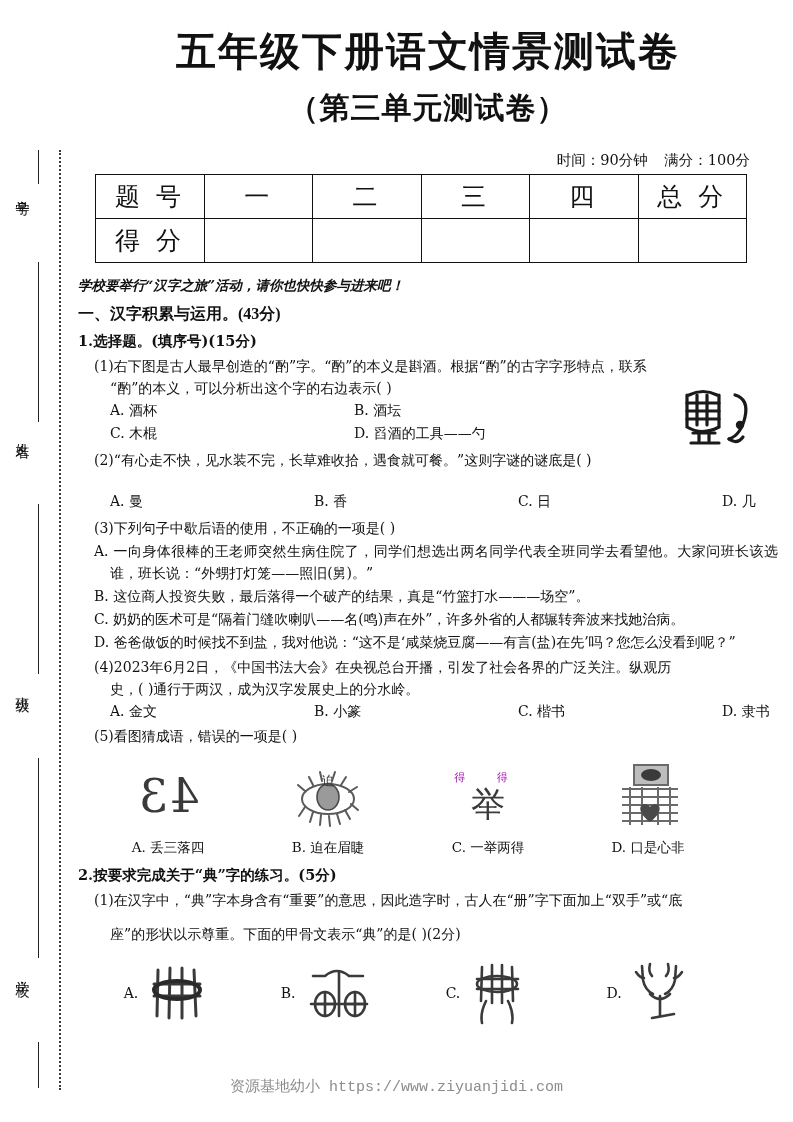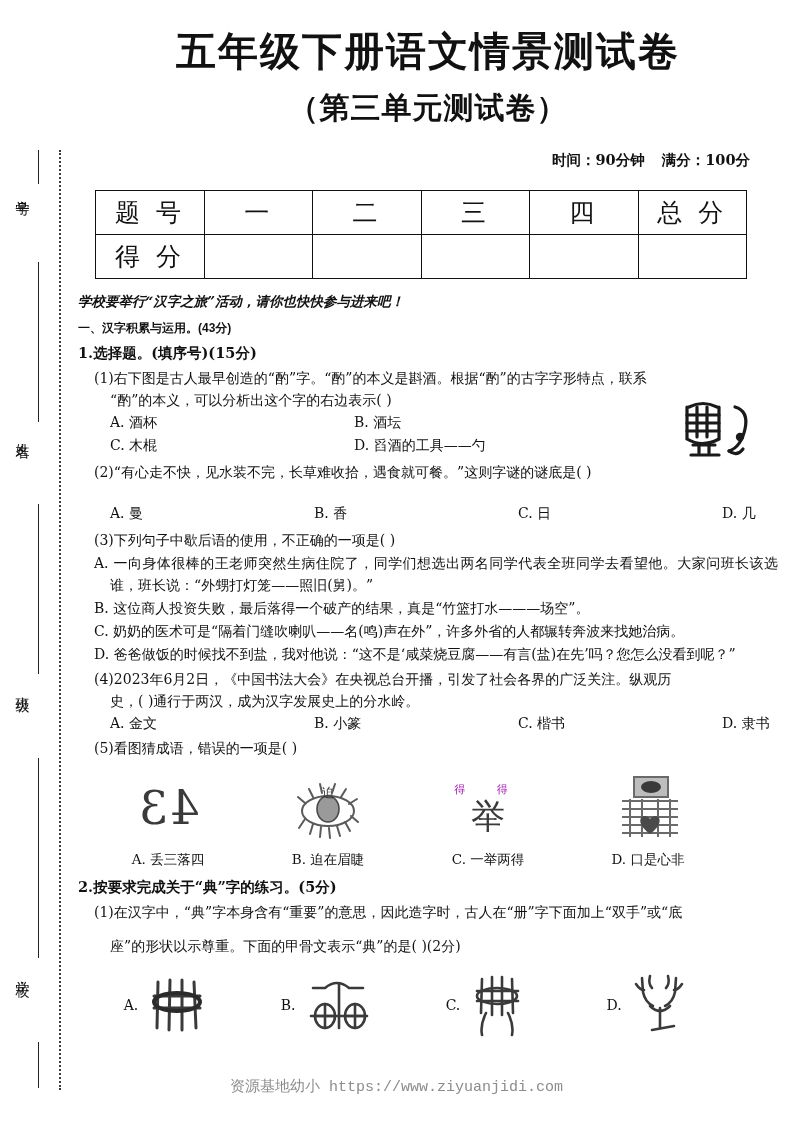--- a/index.html
+++ b/index.html
@@ -70,27 +70,26 @@
     letter-spacing: 1px;
     margin-top: 14px;
   }
 
   .exam-meta {
     text-align: right;
     font-size: 14.5px;
     margin-top: 22px;
     padding-right: 28px;
     font-family: "DejaVu Serif", "Liberation Serif", serif;
-    font-weight: bold;
   }
   .exam-meta span { margin-left: 12px; }
 
   table.score-table {
     border-collapse: collapse;
-    margin-top: 20px;
+    margin-top: 4px;
     margin-left: 17px;
     width: 652px;
     table-layout: fixed;
   }
   table.score-table td {
     border: 1.3px solid #111;
     height: 43px;
     text-align: center;
     vertical-align: middle;
     font-size: 25px;
@@ -101,24 +100,24 @@
   table.score-table td.head-cell { width: 108px; }
 
   .intro-line {
     font-size: 13.5px;
     margin-top: 14px;
     font-weight: bold;
     font-style: italic;
     font-family: "DejaVu Serif", "Liberation Serif", serif;
   }
   .section-head {
-    font-size: 12px;
+    font-size: 16px;
     font-weight: bold;
     margin-top: 9px;
-    font-family: Liberation Sans, sans-serif;
+    font-family: Liberation Serif, serif;
   }
   .q-num {
     font-size: 14.5px;
     font-weight: bold;
     margin-top: 7px;
     font-family: "DejaVu Serif", "Liberation Serif", serif;
   }
   .q-body {
     font-size: 14px;
     line-height: 1.58;

